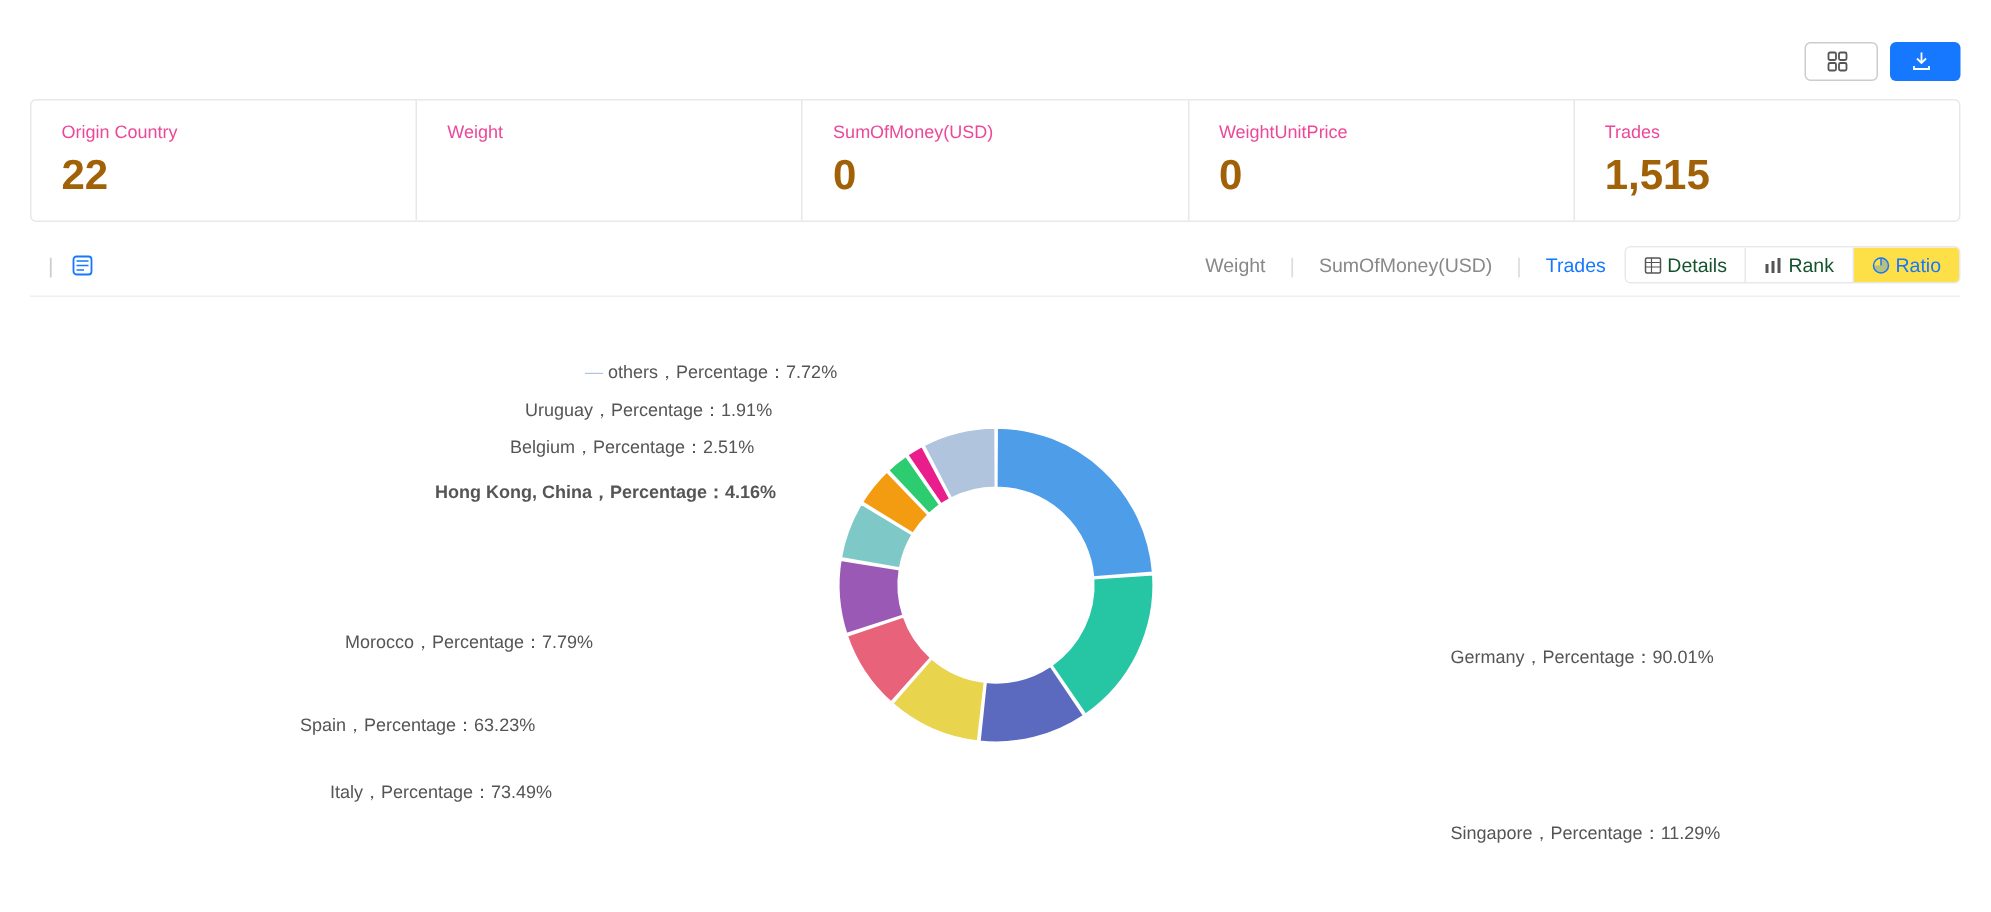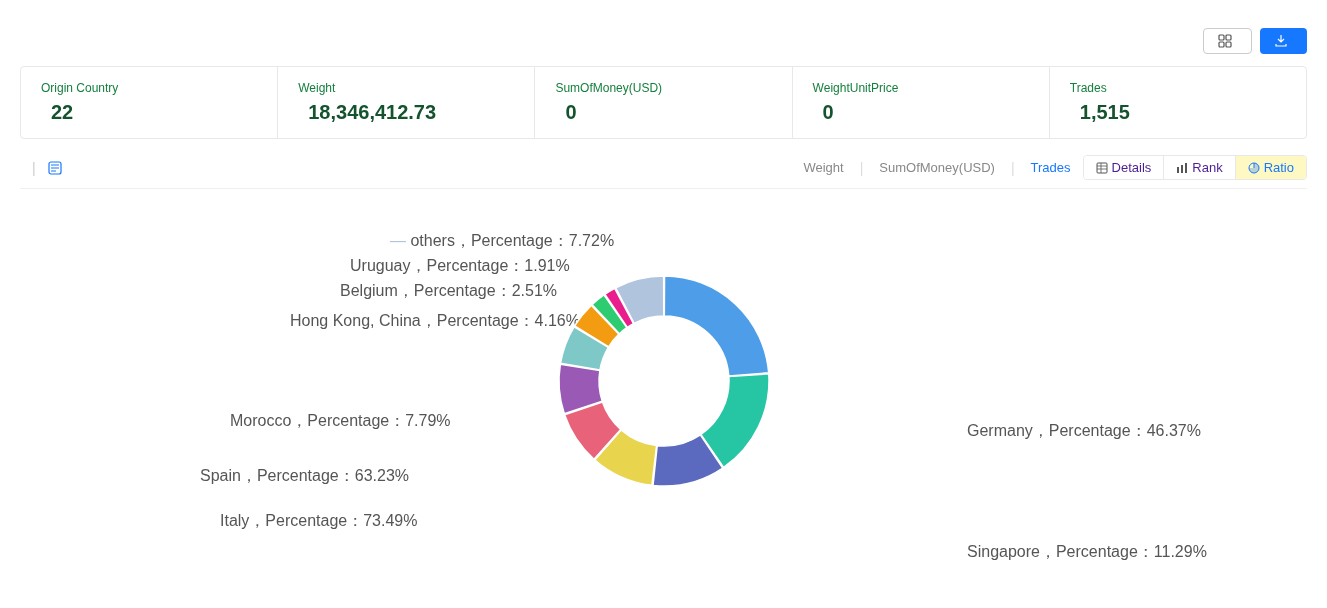--- a/index.html
+++ b/index.html
@@ -9,40 +9,40 @@
     .header h1 { font-size: 20px; font-weight: 500; color: #333; }
     .header p { font-size: 13px; color: #555; margin-top: 4px; }
     .toolbar { display: flex; justify-content: space-between; align-items: center; margin-bottom: 12px; }
     .toolbar-left { font-size: 14px; font-weight: 600; color: #333; }
     .toolbar-right { display: flex; gap: 8px; }
     .btn-merge { border: 1px solid #ccc; background: #fff; color: #333; padding: 5px 14px; border-radius: 4px; cursor: pointer; font-size: 13px; display: flex; align-items: center; gap: 5px; }
     .btn-export { border: none; background: #1677ff; color: #fff; padding: 5px 14px; border-radius: 4px; cursor: pointer; font-size: 13px; display: flex; align-items: center; gap: 5px; }
     .stats-row { display: flex; gap: 0; border: 1px solid #e8e8e8; border-radius: 4px; margin-bottom: 16px; }
     .stat-card { flex: 1; padding: 14px 20px; border-right: 1px solid #e8e8e8; }
     .stat-card:last-child { border-right: none; }
-    .stat-label { font-size: 12px; color: #15803d; margin-bottom: 6px; }
-    .stat-value { font-size: 20px; font-weight: 600; color: #14532d; margin-left: 10px; }
+    .stat-label { font-size: 12px; color: #ec4899; margin-bottom: 6px; }
+    .stat-value { font-size: 28px; font-weight: 600; color: #a16207; }
     .details-bar { display: flex; justify-content: space-between; align-items: center; margin-bottom: 12px; padding-bottom: 8px; border-bottom: 1px solid #f0f0f0; }
     .details-left { display: flex; align-items: center; gap: 12px; }
     .details-title { font-size: 14px; font-weight: 600; color: #333; }
     .divider-v { color: #ccc; }
     .view-records { color: #1677ff; font-size: 13px; cursor: pointer; display: flex; align-items: center; gap: 4px; text-decoration: none; }
     .details-right { display: flex; align-items: center; gap: 12px; }
     .metric-links { display: flex; gap: 16px; align-items: center; }
     .metric-link { font-size: 13px; color: #888; cursor: pointer; }
     .metric-link.active { color: #1677ff; }
     .pipe { color: #ddd; }
     .view-btns { display: flex; gap: 0; border: 1px solid #e8e8e8; border-radius: 4px; overflow: hidden; }
-    .view-btn { padding: 4px 12px; border: none; border-right: 1px solid #e8e8e8; background: #fff; color: #4c1d95; cursor: pointer; font-size: 13px; display: flex; align-items: center; gap: 4px; }
+    .view-btn { padding: 4px 12px; border: none; border-right: 1px solid #e8e8e8; background: #fff; color: #14532d; cursor: pointer; font-size: 13px; display: flex; align-items: center; gap: 4px; }
     .view-btn:last-child { border-right: none; }
-    .view-btn.active { background: #fef9c3; color: #1677ff; }
+    .view-btn.active { background: #fde047; color: #1677ff; }
     .chart-area { position: relative; width: 100%; height: 360px; display: flex; align-items: center; justify-content: center; }
     .donut-container { position: relative; width: 300px; height: 300px; }
     .donut-container svg { width: 300px; height: 300px; }
-    .chart-label { position: absolute; font-size: 16px; color: #555; white-space: nowrap; }
+    .chart-label { position: absolute; font-size: 12px; color: #555; white-space: nowrap; }
   </style>
 </head>
 <body>
 
 <div class="page">
   <div class="header">
     <h1></h1>
     <p></p>
   </div>
 
@@ -68,21 +68,20 @@
     </div>
   </div>
 
   <div class="stats-row">
   <div class="stat-card">
         <div class="stat-label">Origin Country</div>
         <div class="stat-value">22</div>
       </div>
       <div class="stat-card">
         <div class="stat-label">Weight</div>
-        <div class="stat-value">18,346,412.73</div>
       </div>
       <div class="stat-card">
         <div class="stat-label">SumOfMoney(USD)</div>
         <div class="stat-value">0</div>
       </div>
       <div class="stat-card">
         <div class="stat-label">WeightUnitPrice</div>
         <div class="stat-value">0</div>
       </div>
       <div class="stat-card">
@@ -148,21 +147,21 @@
     <div style="position:absolute; left: 30px; top: 0; height: 360px; width: 480px;">
       <div class="chart-label" style="top:30px; left: 340px;">
         <span style="color:#b0c4de">—</span> others，Percentage：7.72%
       </div>
       <div class="chart-label" style="top:55px; left: 300px; text-align: right;">
         Uruguay，Percentage：1.91%
       </div>
       <div class="chart-label" style="top:80px; left: 290px;">
         Belgium，Percentage：2.51%
       </div>
-      <div class="chart-label" style="top:110px; left: 240px;">
+      <div class="chart-label" style="top:110px; left: 240px; font-weight: bold;">
         Hong Kong, China，Percentage：4.16%
       </div>
       <div class="chart-label" style="top:210px; left: 180px;">
         Morocco，Percentage：7.79%
       </div>
       <div class="chart-label" style="top:265px; left: 150px;">
         Spain，Percentage：63.23%
       </div>
       <div class="chart-label" style="top:310px; left: 170px;">
         Italy，Percentage：73.49%
@@ -181,20 +180,20 @@
           <path d="M 60.091956116965505 95.76400046900265 A 105 105 0 0 0 46.53217065923354 132.12800258756656 L 85.94848659857314 138.93638255420785 A 65 65 0 0 1 94.34263950097865 116.42533362366831 Z" fill="#7ec8c8" stroke="#fff" stroke-width="1.5"></path>
           <path d="M 77.19280803103956 74.34213327356537 A 105 105 0 0 0 60.66483351047461 94.82547663741192 L 94.69727788743666 115.84434268030262 A 65 65 0 0 1 104.92888116207212 103.16417774077857 Z" fill="#f39c12" stroke="#fff" stroke-width="1.5"></path>
           <path d="M 89.92468328822076 63.88405303325396 A 105 105 0 0 0 77.98907294262548 73.58386044599293 L 105.42180705972054 102.69477075228133 A 65 65 0 0 1 112.81051822604142 96.69012806820484 Z" fill="#2ecc71" stroke="#fff" stroke-width="1.5"></path>
           <path d="M 100.70548590748139 57.29050274981272 A 105 105 0 0 0 90.82976486155498 63.25967907794481 L 113.37080681905785 96.30361085777535 A 65 65 0 0 1 119.48434841891705 92.60840646416978 Z" fill="#e91e8c" stroke="#fff" stroke-width="1.5"></path>
           <path d="M 149.6334816014015 45.00063969593201 A 105 105 0 0 0 101.67902259769559 56.77938456067784 L 120.08701398904967 92.29199996613391 A 65 65 0 0 1 149.77310765801045 85.00039600224362 Z" fill="#b0c4de" stroke="#fff" stroke-width="1.5"></path>
         </svg>
     </div>
 
     <div style="position:absolute; right: 20px; top: 40px; width: 320px;">
       <div class="chart-label" style="top:180px; right:0; position:relative;">
-        Germany，Percentage：46.37%
+        Germany，Percentage：90.01%
       </div>
       <div class="chart-label" style="top:280px; right:0; position:relative;">
         Singapore，Percentage：11.29%
       </div>
     </div>
   </div>
 </div>
 
 </body></html>

